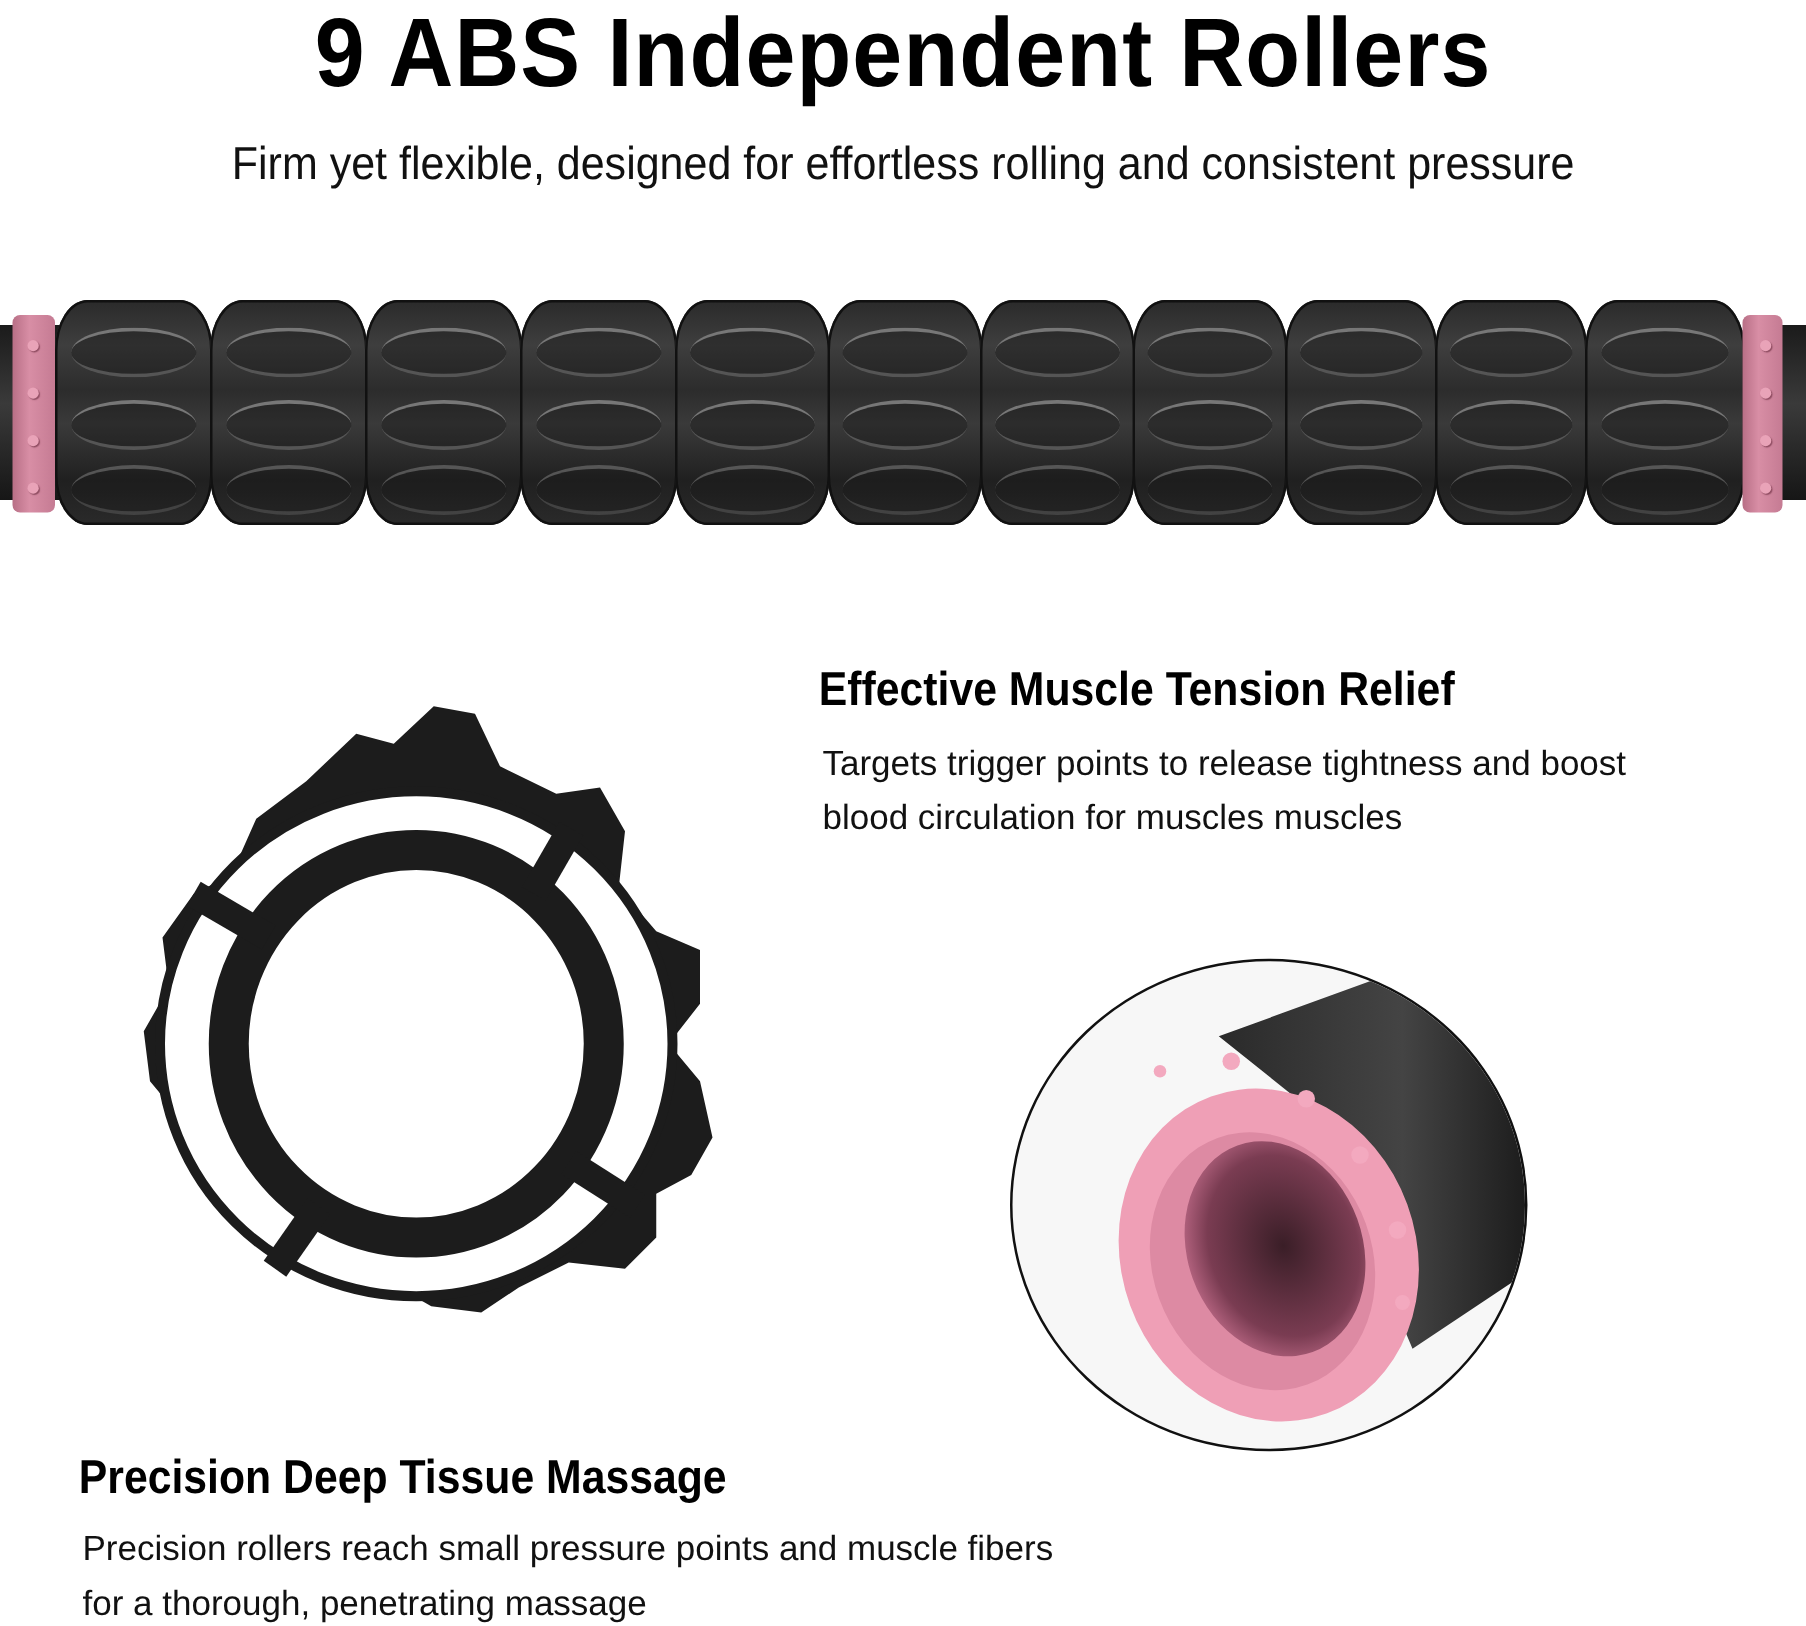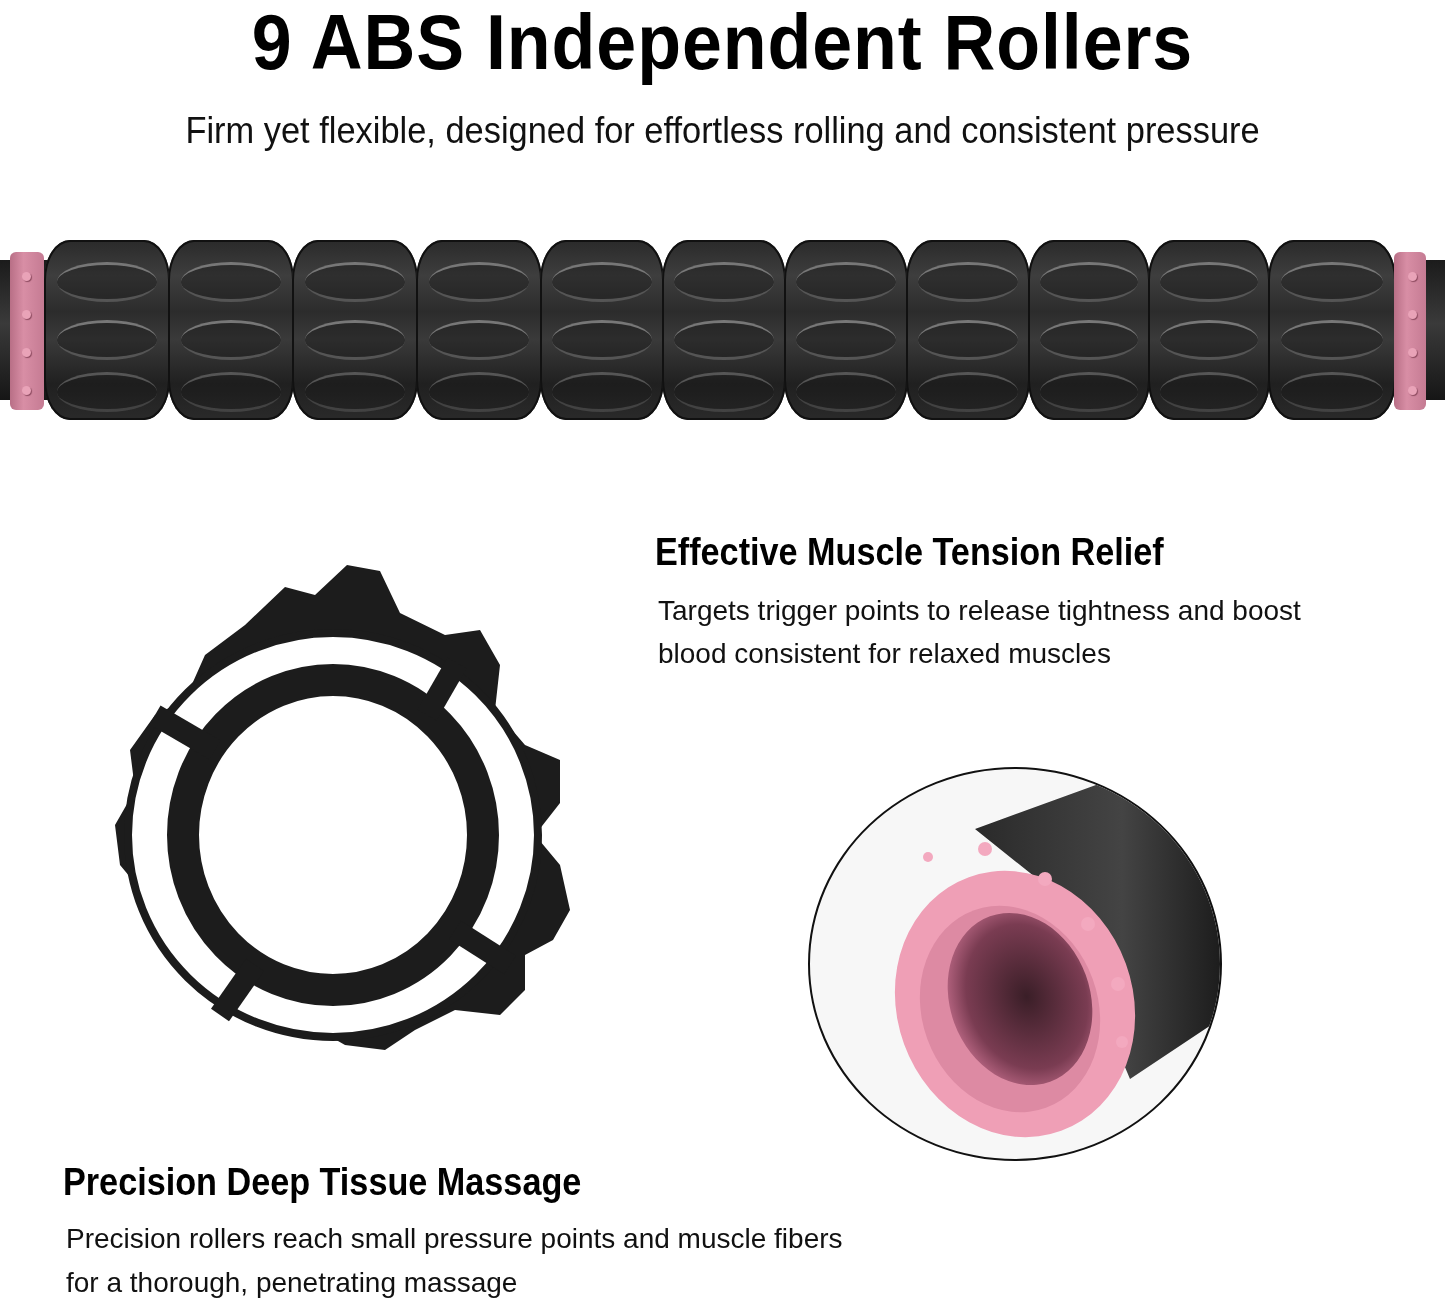--- a/index.html
+++ b/index.html
@@ -98,21 +98,21 @@
   <div class="collar" style="left:1394px; width:32px;">
     <span class="dot" style="left:14px; top:20px;"></span>
     <span class="dot" style="left:14px; top:58px;"></span>
     <span class="dot" style="left:14px; top:96px;"></span>
     <span class="dot" style="left:14px; top:134px;"></span>
   </div>
 </div>
 
 <div class="feature-title" style="left:655px; top:530px;">Effective Muscle Tension Relief</div>
 <div class="feature-body" style="left:658px; top:590px;">Targets trigger points to release tightness and boost</div>
-<div class="feature-body" style="left:658px; top:633px;">blood consistent for relaxed muscles</div>
+<div class="feature-body" style="left:658px; top:633px;">blood circulation for muscles muscles</div>
 
 <svg class="gear" viewBox="0 0 560 520">
   <defs>
     <mask id="gearMask">
       <rect x="0" y="0" width="560" height="520" fill="white"></rect>
       <ellipse cx="278" cy="300" rx="205" ry="202" fill="black"></ellipse>
     </mask>
   </defs>
   <g fill="#1c1c1c">
     <path mask="url(#gearMask)" d="

